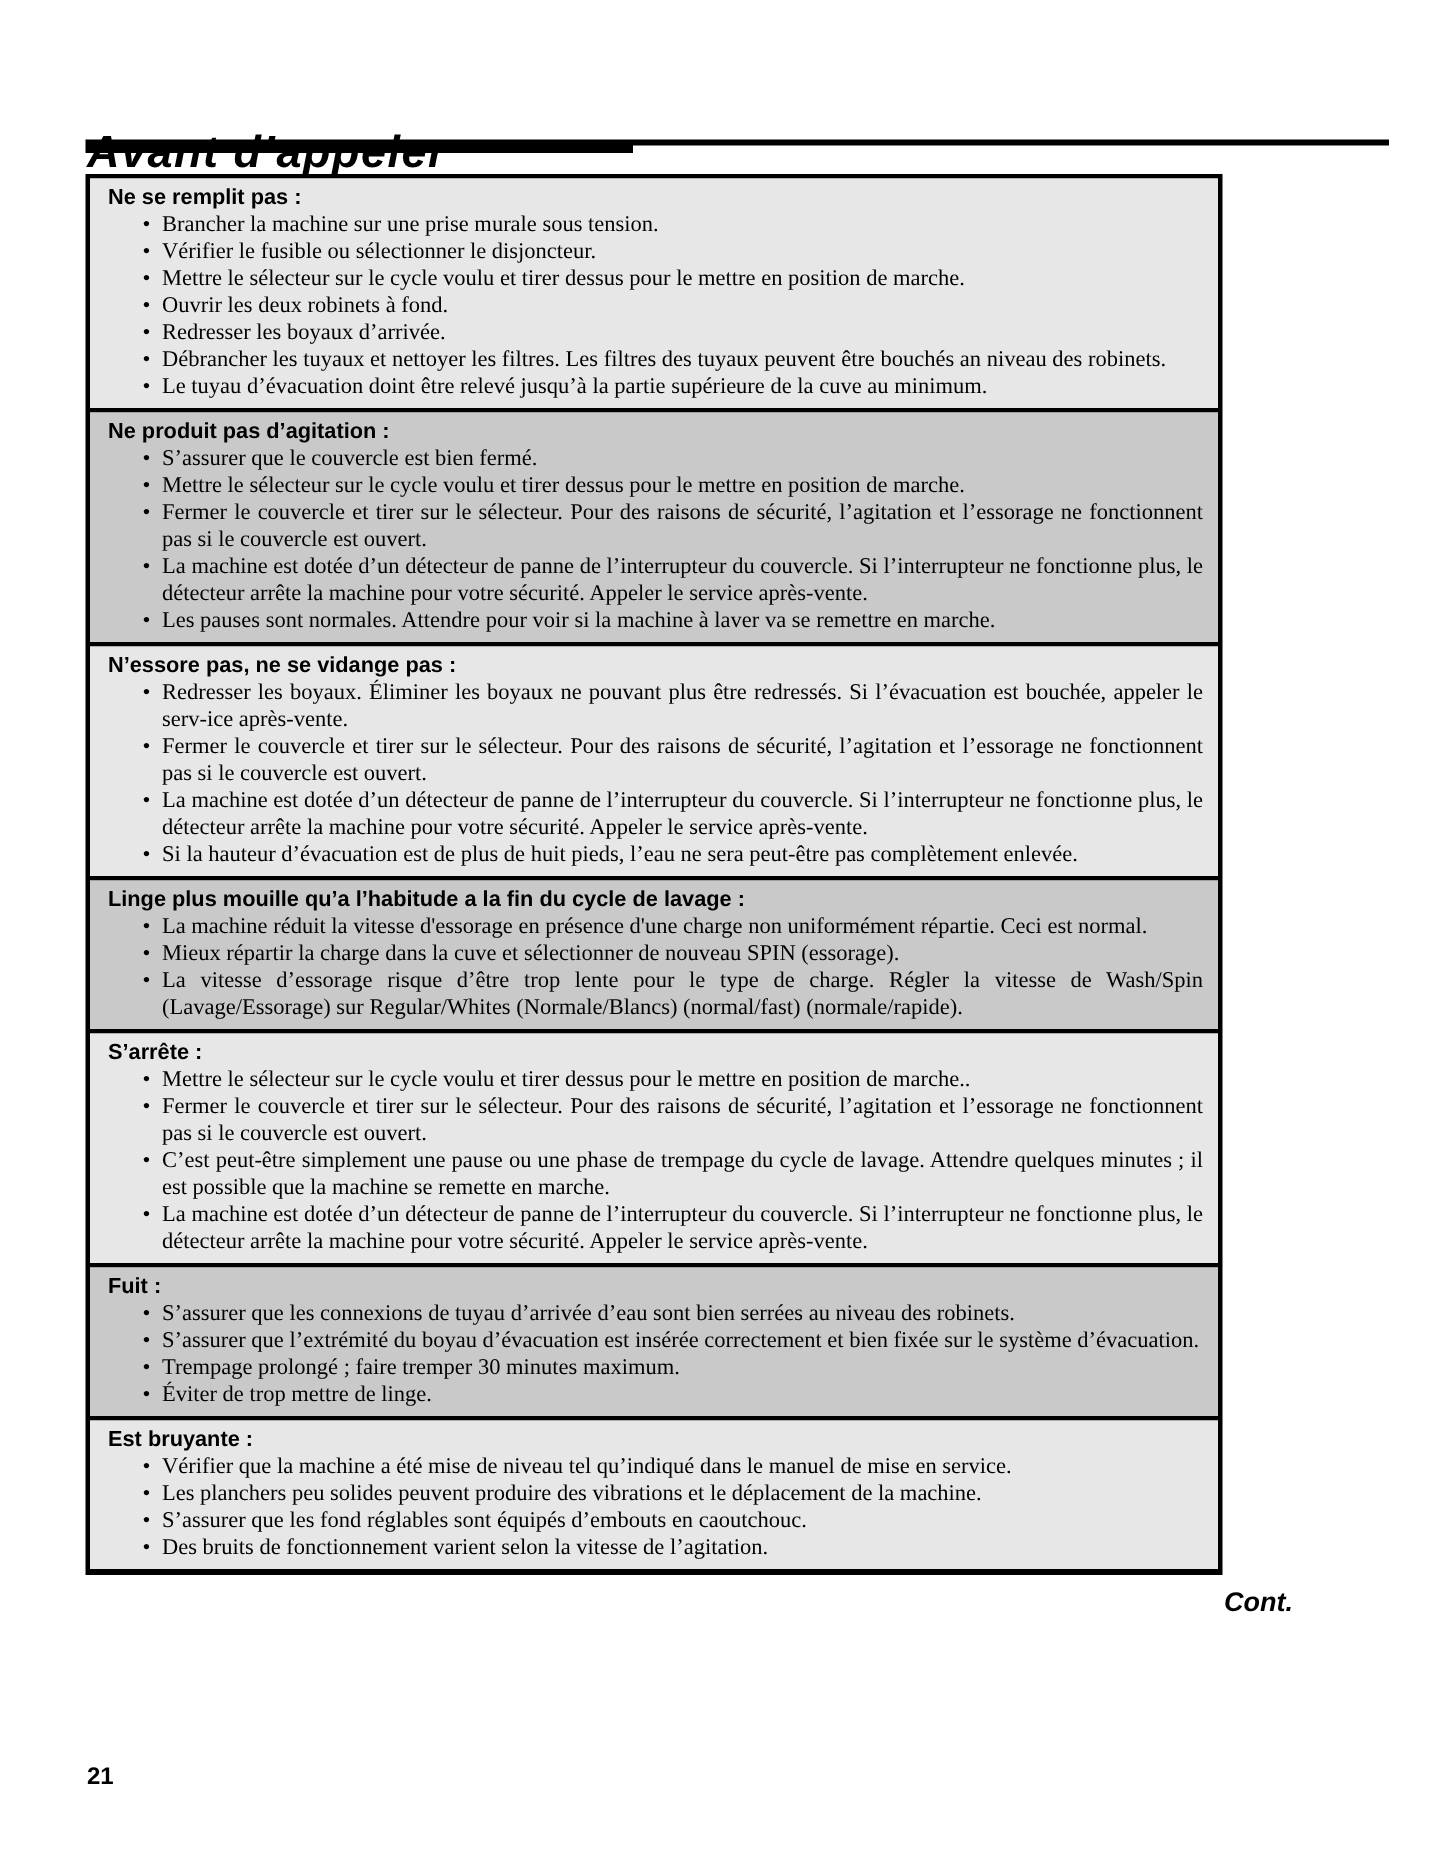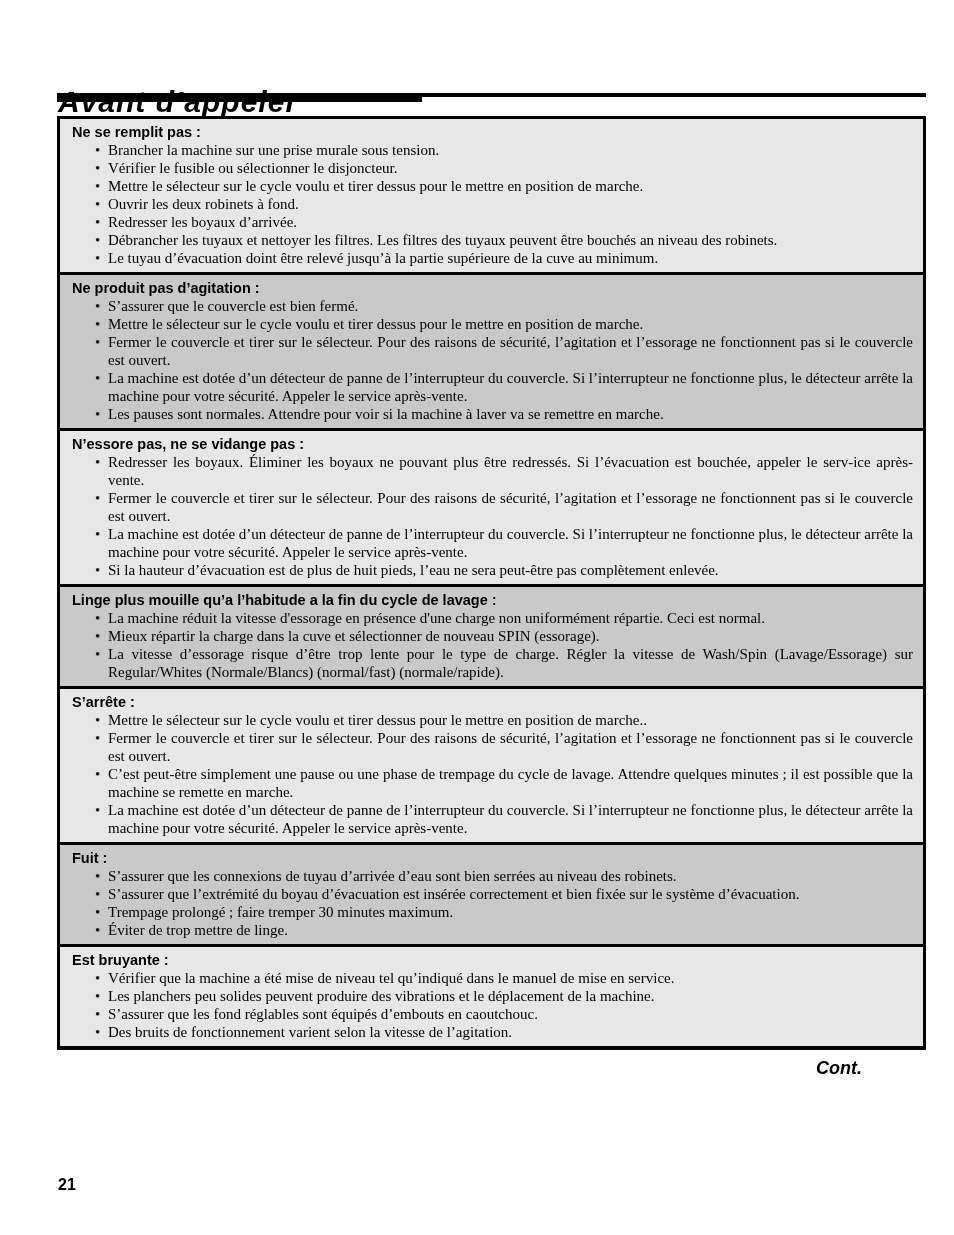--- a/index.html
+++ b/index.html
@@ -17,21 +17,21 @@
   }
   .rule-thick {
     position:absolute; left:57px; top:93px;
     width:365px; height:9px; background:#000;
   }
   .rule-thin {
     position:absolute; left:422px; top:93px;
     width:504px; height:4px; background:#000;
   }
   .panel {
-    position:absolute; left:57px; top:116px; width:869px;
+    position:absolute; left:57px; top:116px; width:758px;
     border:3px solid #000; border-bottom-width:4px;
   }
   .sec { border-bottom:3px solid #000; padding:4px 8px 5px 12px; }
   .sec:last-child { border-bottom:0; }
   .sec.light { background:#e7e7e7; }
   .sec.dark  { background:#c9c9c9; }
   .heading {
     font-family:"Liberation Sans", sans-serif;
     font-weight:bold; font-size:14.5px; line-height:18px;
   }

